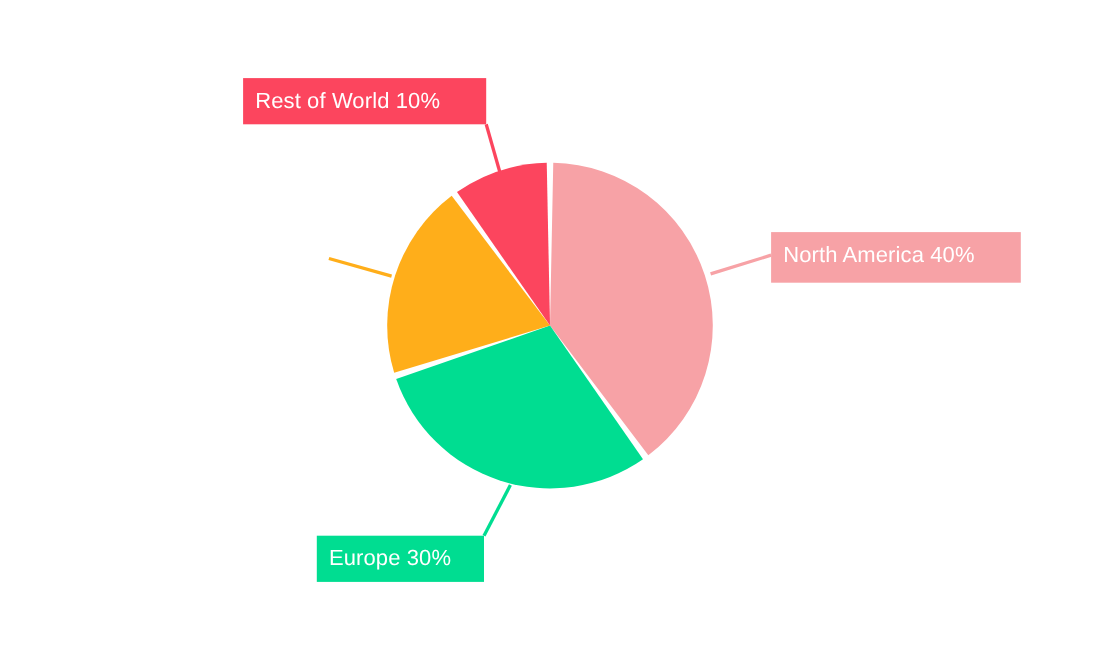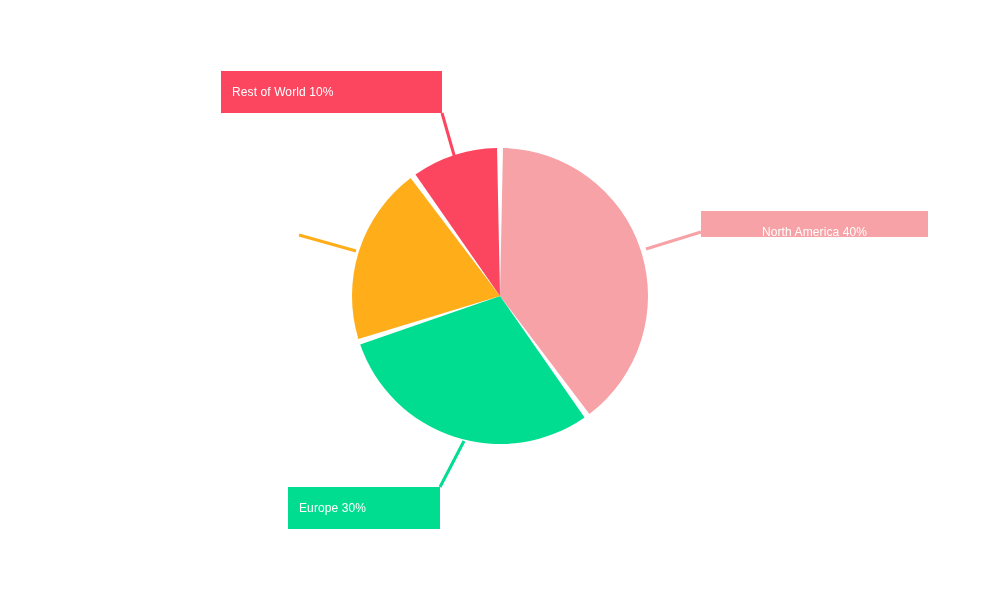--- a/index.html
+++ b/index.html
@@ -22,21 +22,21 @@
     position: absolute;
     left: 0;
     top: 0;
     width: 1000px;
     height: 600px;
   }
   .pie-label {
     position: absolute;
     color: #ffffff;
     font-family: "Liberation Sans", sans-serif;
-    font-size: 12px;
+    font-size: 20px;
     line-height: 42px;
     height: 42px;
     padding: 0 11px;
     white-space: nowrap;
     box-sizing: border-box;
     letter-spacing: 0.1px;
   }
 </style>
 </head>
 <body>
@@ -51,17 +51,17 @@
         <line x1="456" y1="162" x2="442" y2="113" stroke="#FC455E" stroke-width="3"></line>
       </g>
     <g id="pie-slices">
         <path d="M 500 296 L 502.97 148.03 A 148 148 0 0 1 589.38 413.96 Z" fill="#F7A2A6"></path>
         <path d="M 500 296 L 584.57 417.46 A 148 148 0 0 1 360.19 344.55 Z" fill="#00DD91"></path>
         <path d="M 500 296 L 358.35 338.90 A 148 148 0 0 1 410.62 178.04 Z" fill="#FFAE1A"></path>
         <path d="M 500 296 L 415.43 174.54 A 148 148 0 0 1 497.03 148.03 Z" fill="#FC455E"></path>
       </g>
   </svg>
 
-  <div class="pie-label" id="label-0" style="left: 701px; top: 211px; min-width: 227px; height: 26px; background: rgb(247, 162, 166); text-align: center;">North America 40%</div>
+  <div class="pie-label" id="label-0" style="left: 701px; top: 211px; min-width: 227px; height: 46px; background: rgb(247, 162, 166);">North America 40%</div>
   <div class="pie-label" id="label-1" style="left: 288px; top: 487px; min-width: 152px; height: 42px; background: rgb(0, 221, 145);">Europe 30%</div>
   <div class="pie-label" id="label-3" style="left: 221px; top: 71px; min-width: 221px; height: 42px; background: rgb(252, 69, 94);">Rest of World 10%</div>
 
 </div>
 
 </body></html>

